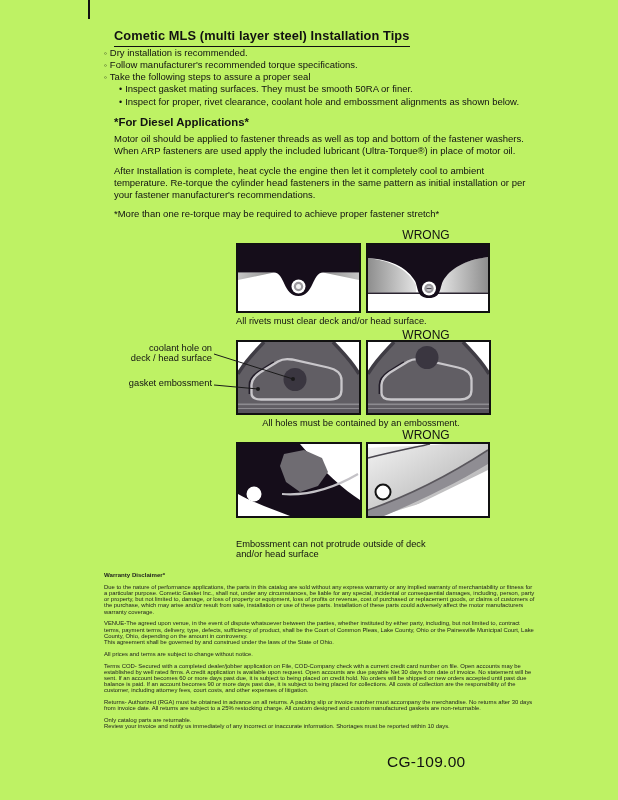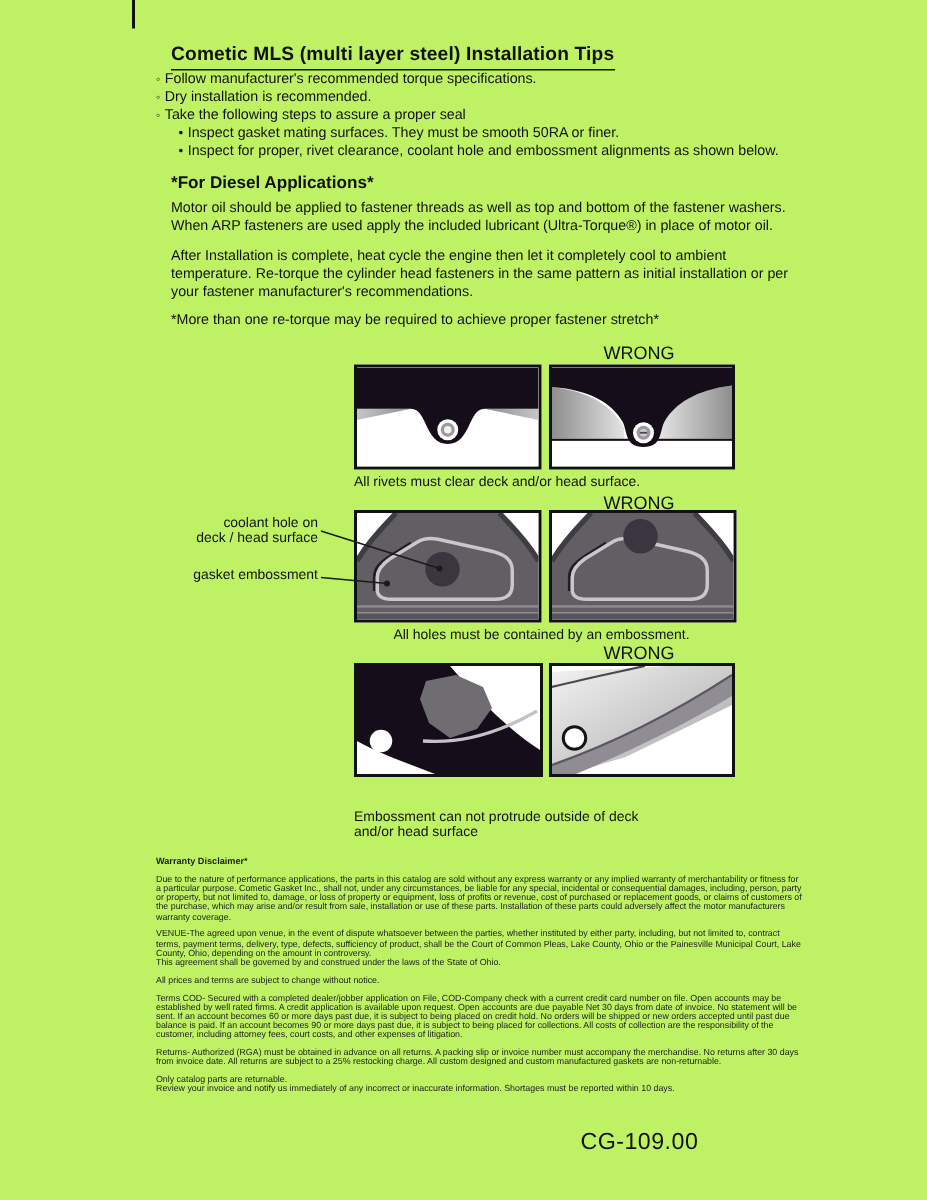--- a/index.html
+++ b/index.html
@@ -46,22 +46,22 @@
 </head>
 <body>
 
 <div class="page">
 
   <div class="abs crop-mark"></div>
 
   <div class="abs title">Cometic MLS (multi layer steel) Installation Tips</div>
 
   <div class="abs bullets">
+    <div class="bullet">Dry installation is recommended.</div>
     <div class="bullet">Follow manufacturer's recommended torque specifications.</div>
-    <div class="bullet">Dry installation is recommended.</div>
     <div class="bullet">Take the following steps to assure a proper seal</div>
     <div class="subbullet">Inspect gasket mating surfaces.  They must be smooth 50RA or finer.</div>
     <div class="subbullet">Inspect for proper, rivet clearance, coolant hole and embossment alignments as shown below.</div>
   </div>
 
   <div class="abs diesel-heading">*For Diesel Applications*</div>
   <div class="abs para p1">Motor oil should be applied to fastener threads as well as top and bottom of the fastener washers. When ARP fasteners are used apply the included lubricant (Ultra-Torque®) in place of motor oil.</div>
   <div class="abs para p2">After Installation is complete, heat cycle the engine then let it completely cool to ambient temperature. Re-torque the cylinder head fasteners in the same pattern as initial installation or per your fastener manufacturer's recommendations.</div>
   <div class="abs para p3">*More than one re-torque may be required to achieve proper fastener stretch*</div>
 

